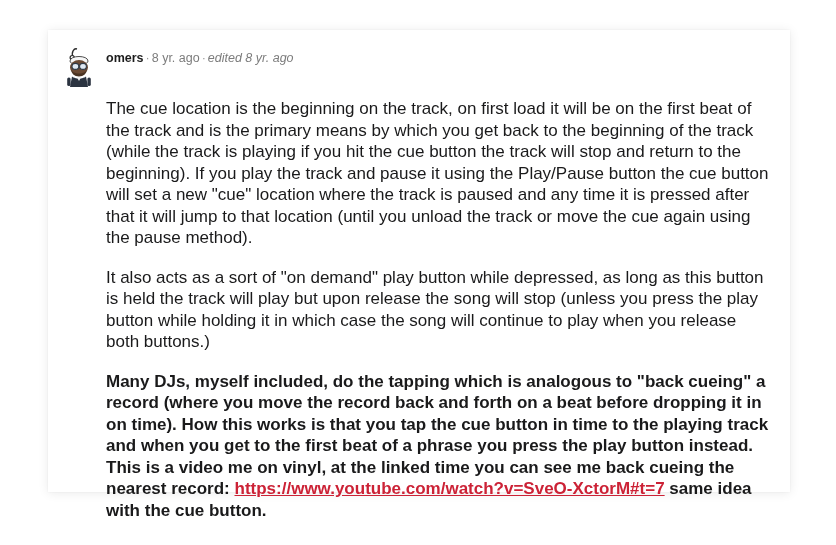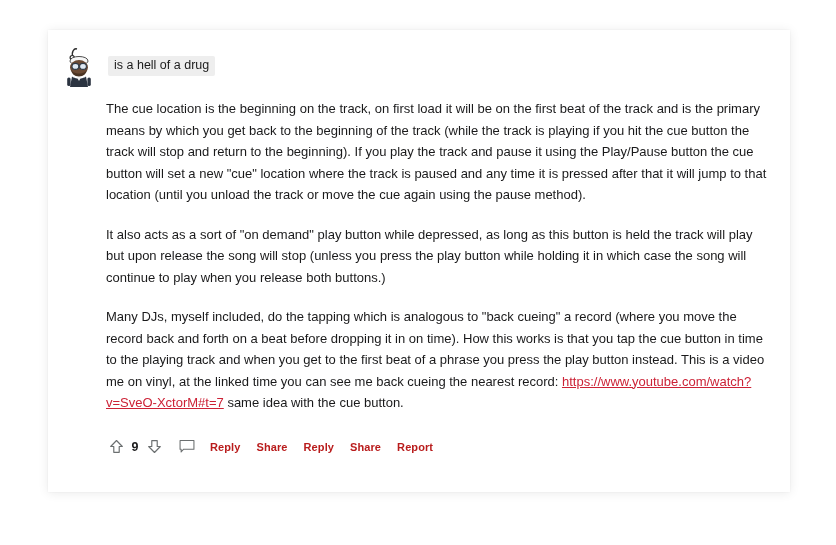--- a/index.html
+++ b/index.html
@@ -98,27 +98,28 @@
 
   
   .comment-body {
     margin-left: 44px;
     margin-top: 12px;
     width: 665px;
   }
 
   .comment-body p {
     margin: 0 0 18px 0;
-    font-size: 13px;
+    font-size: 17px;
     line-height: 21.5px;
     color: #1a1a1b;
     font-family: "Liberation Sans", sans-serif;
   }
   .comment-body p:last-of-type {
     margin-bottom: 16px;
+    font-weight: bold;
   }
 
   .body-link {
     color: #cc2236;
     text-decoration: underline;
     text-decoration-color: #cc2236;
     cursor: pointer;
   }
 
   
@@ -198,21 +199,23 @@
 
             <path d="M10 30.5 C10 30.5, 12 32.5, 17 32.5 C22 32.5, 24 30.5, 24 30.5 L26 41 L8 41 Z" fill="#2b3340"></path>
             <path d="M15 31.5 L17 35 L19 31.5 L18 31 L16 31 Z" fill="#f2f2f2"></path>
 
             <rect x="5.2" y="31.5" width="3.4" height="8.5" rx="1.6" fill="#2b3340"></rect>
             <rect x="25.4" y="31.5" width="3.4" height="8.5" rx="1.6" fill="#2b3340"></rect>
           </svg>
         </div>
 
         <div class="header-text">
-          <div class="flair">is a hell of a drug</div>
+          <div class="byline">
+            <span class="username">omers</span><span class="sep">·</span><span class="age">8 yr. ago</span><span class="sep">·</span><span class="edited">edited 8 yr. ago</span>
+          </div>
         </div>
 
       </div>
 
       <div class="comment-body">
           <p><span>The cue location is the beginning on the track, on first load it will be on the first beat of the track and is the primary means by which you get back to the beginning of the track (while the track is playing if you hit the cue button the track will stop and return to the beginning). If you play the track and pause it using the Play/Pause button the cue button will set a new "cue" location where the track is paused and any time it is pressed after that it will jump to that location (until you unload the track or move the cue again using the pause method).</span></p>
           <p><span>It also acts as a sort of "on demand" play button while depressed, as long as this button is held the track will play but upon release the song will stop (unless you press the play button while holding it in which case the song will continue to play when you release both buttons.)</span></p>
           <p><span>Many DJs, myself included, do the tapping which is analogous to "back cueing" a record (where you move the record back and forth on a beat before dropping it in on time). How this works is that you tap the cue button in time to the playing track and when you get to the first beat of a phrase you press the play button instead. This is a video me on vinyl, at the linked time you can see me back cueing the nearest record: </span><span class="body-link">https://www.youtube.com/watch?v=SveO-XctorM#t=7</span><span> same idea with the cue button.</span></p>
         </div>
 

